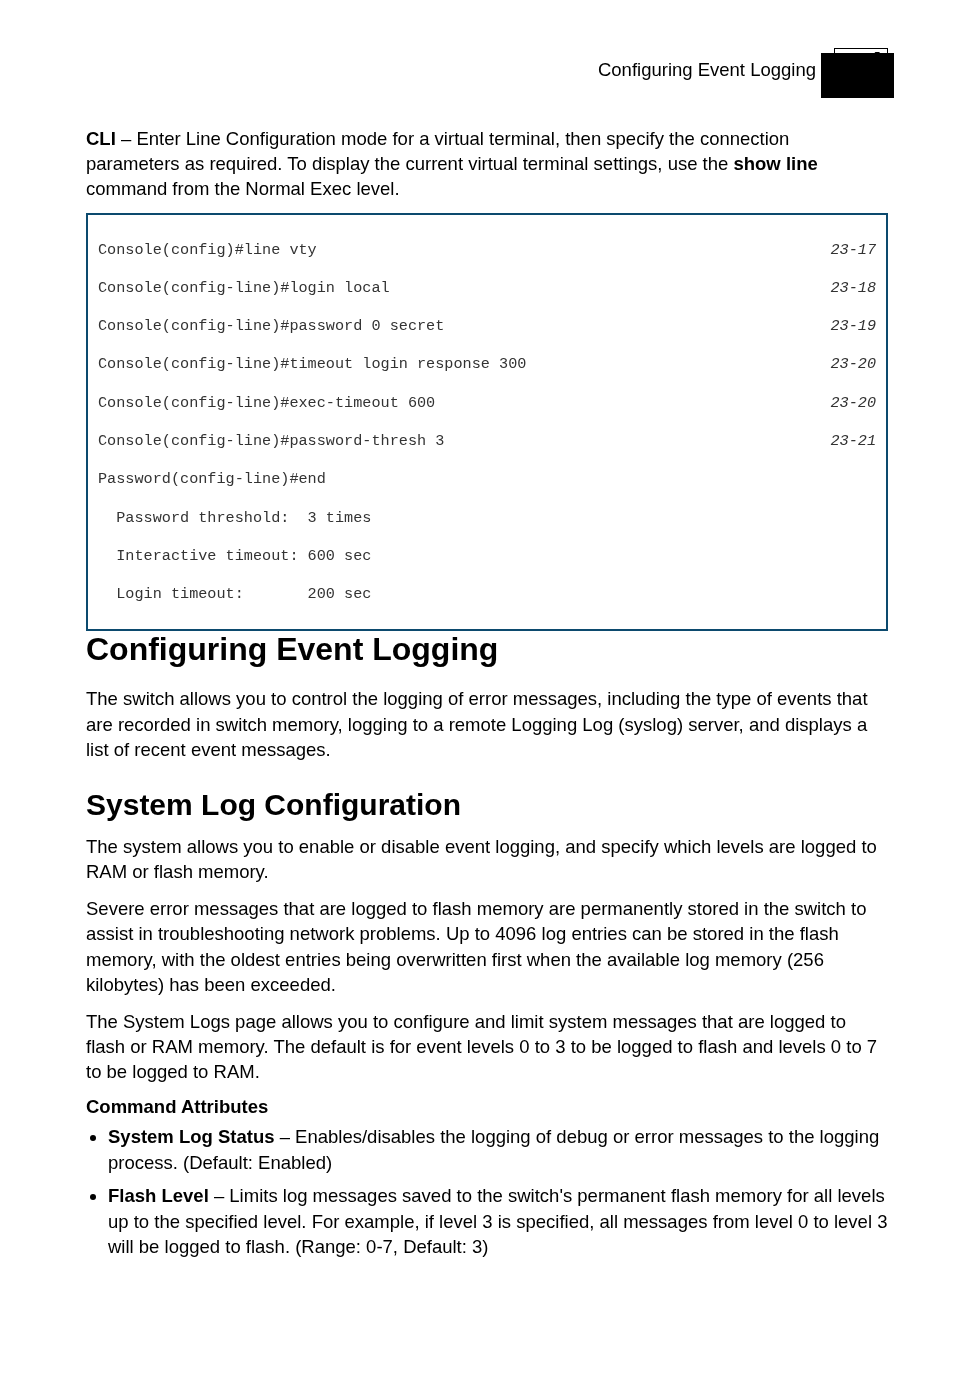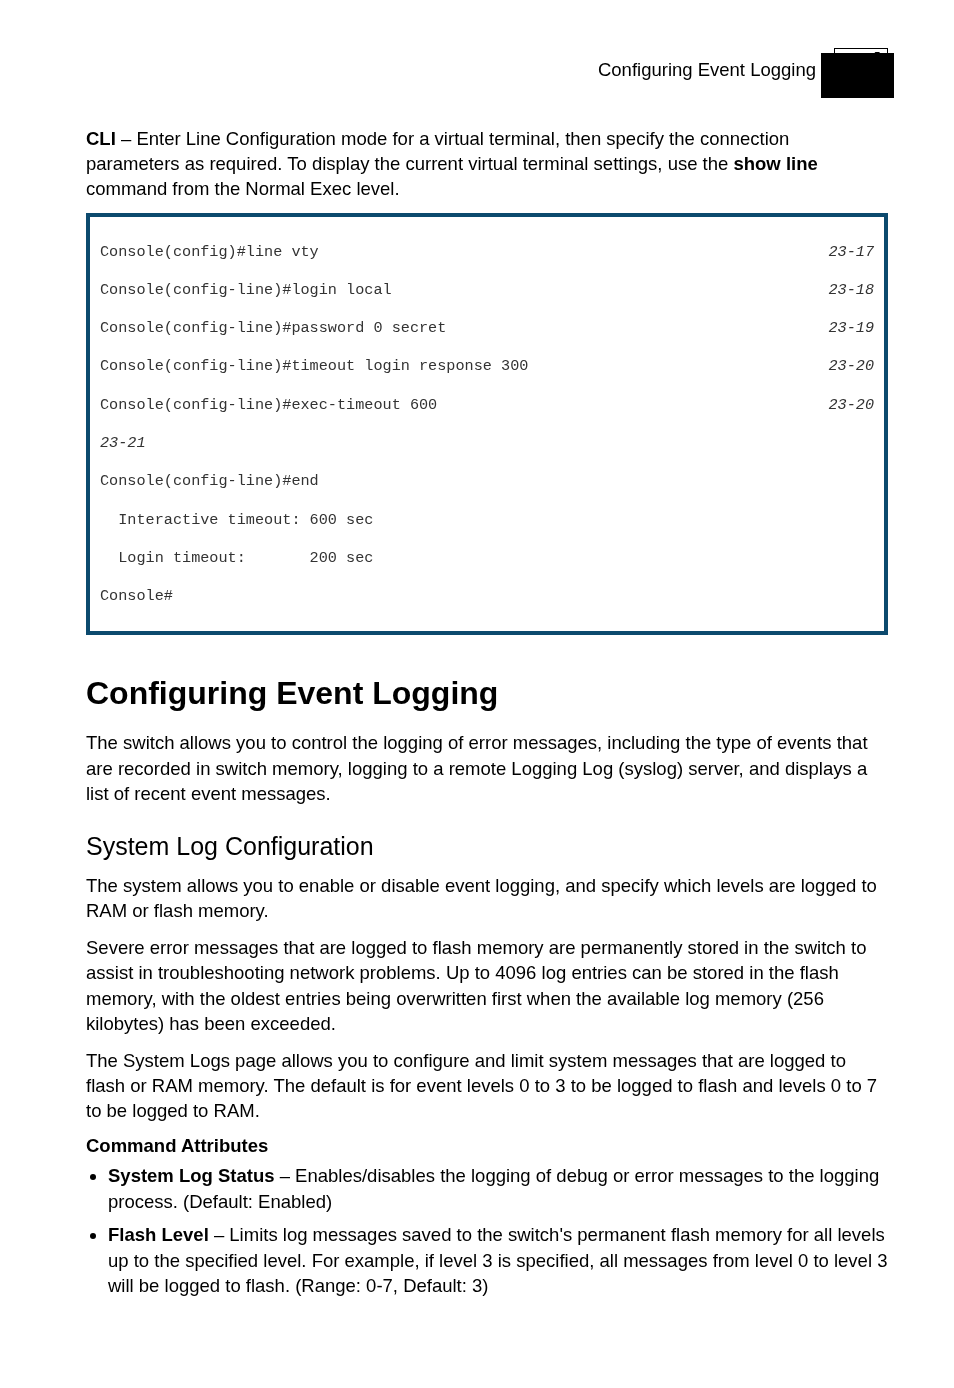--- a/index.html
+++ b/index.html
@@ -47,39 +47,38 @@
     font-family: "Times New Roman", serif;
     position: absolute;
     top: -8px;
     right: 6px;
   }
   .para {
     margin: 12px 0 12px 0;
     line-height: 1.36;
   }
   .code-block {
-    border: 4px solid #0c4a6e;
+    border: 2px solid #0c4a6e;
     font-family: "Courier New", monospace;
     font-size: 15.2px;
     padding: 6px 10px 6px 10px;
     line-height: 1.26;
     color: #333;
-    margin-bottom: 40px;
     white-space: pre;
   }
   .cli-line { display: flex; justify-content: space-between; }
   .cli-ref { font-style: italic; }
   h1.section {
     font-size: 32px;
     font-weight: bold;
     margin: 0 0 18px 0;
   }
   h2.sub {
-    font-size: 25px;
-    font-weight: normal;
+    font-size: 30px;
+    font-weight: bold;
     margin: 0 0 4px 0;
   }
   .cmd-attr-h {
     font-weight: bold;
     margin: 0 0 6px 0;
   }
   ul.attrs {
     margin: 2px 0 14px 0;
     padding-left: 22px;
   }
@@ -107,25 +106,25 @@
   <p class="para">
     <b>CLI</b><span> – Enter Line Configuration mode for a virtual terminal, then specify the connection parameters as required. To display the current virtual terminal settings, use the </span><b>show line</b><span> command from the Normal Exec level.</span>
   </p>
 
   <div class="code-block">
 <div class="cli-line"><span>Console(config)#line vty</span><span class="cli-ref">23-17</span></div>
 <div class="cli-line"><span>Console(config-line)#login local</span><span class="cli-ref">23-18</span></div>
 <div class="cli-line"><span>Console(config-line)#password 0 secret</span><span class="cli-ref">23-19</span></div>
 <div class="cli-line"><span>Console(config-line)#timeout login response 300</span><span class="cli-ref">23-20</span></div>
 <div class="cli-line"><span>Console(config-line)#exec-timeout 600</span><span class="cli-ref">23-20</span></div>
-<div class="cli-line"><span class="cli-ref">23-21</span></div>
-<div class="cli-line"><span>Console(config-line)#end</span></div>
+<div class="cli-line"><span>Console(config-line)#password-thresh 3</span><span class="cli-ref">23-21</span></div>
+<div class="cli-line"><span>Password(config-line)#end</span></div>
+<div>  Password threshold:  3 times</div>
 <div>  Interactive timeout: 600 sec</div>
 <div>  Login timeout:       200 sec</div>
-<div>Console#</div>
 </div>
 
   <h1 class="section">Configuring Event Logging</h1>
   <p class="para">The switch allows you to control the logging of error messages, including the type of events that are recorded in switch memory, logging to a remote Logging Log (syslog) server, and displays a list of recent event messages.</p>
 
   <div class="spacer14"></div>
 
   <h2 class="sub">System Log Configuration</h2>
   <p class="para">The system allows you to enable or disable event logging, and specify which levels are logged to RAM or flash memory.</p>
   <p class="para">Severe error messages that are logged to flash memory are permanently stored in the switch to assist in troubleshooting network problems. Up to 4096 log entries can be stored in the flash memory, with the oldest entries being overwritten first when the available log memory (256 kilobytes) has been exceeded.</p>

